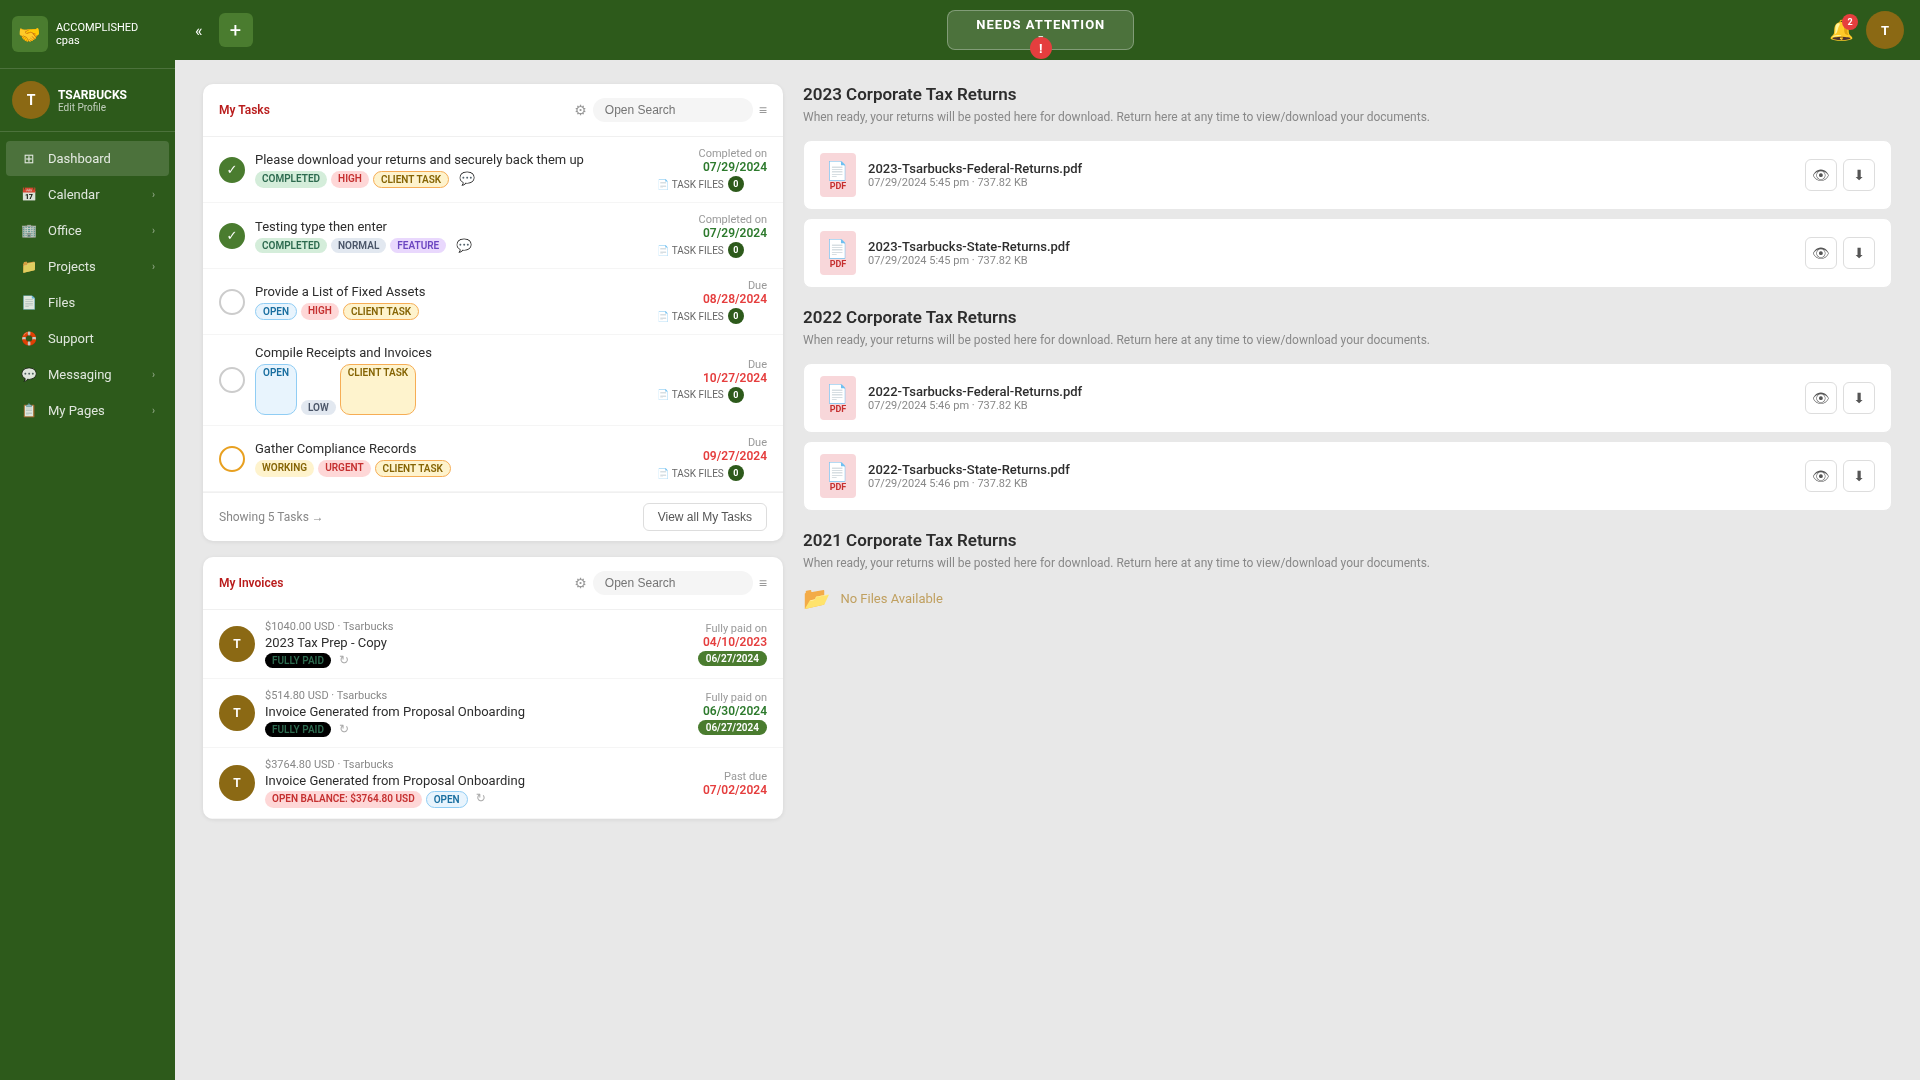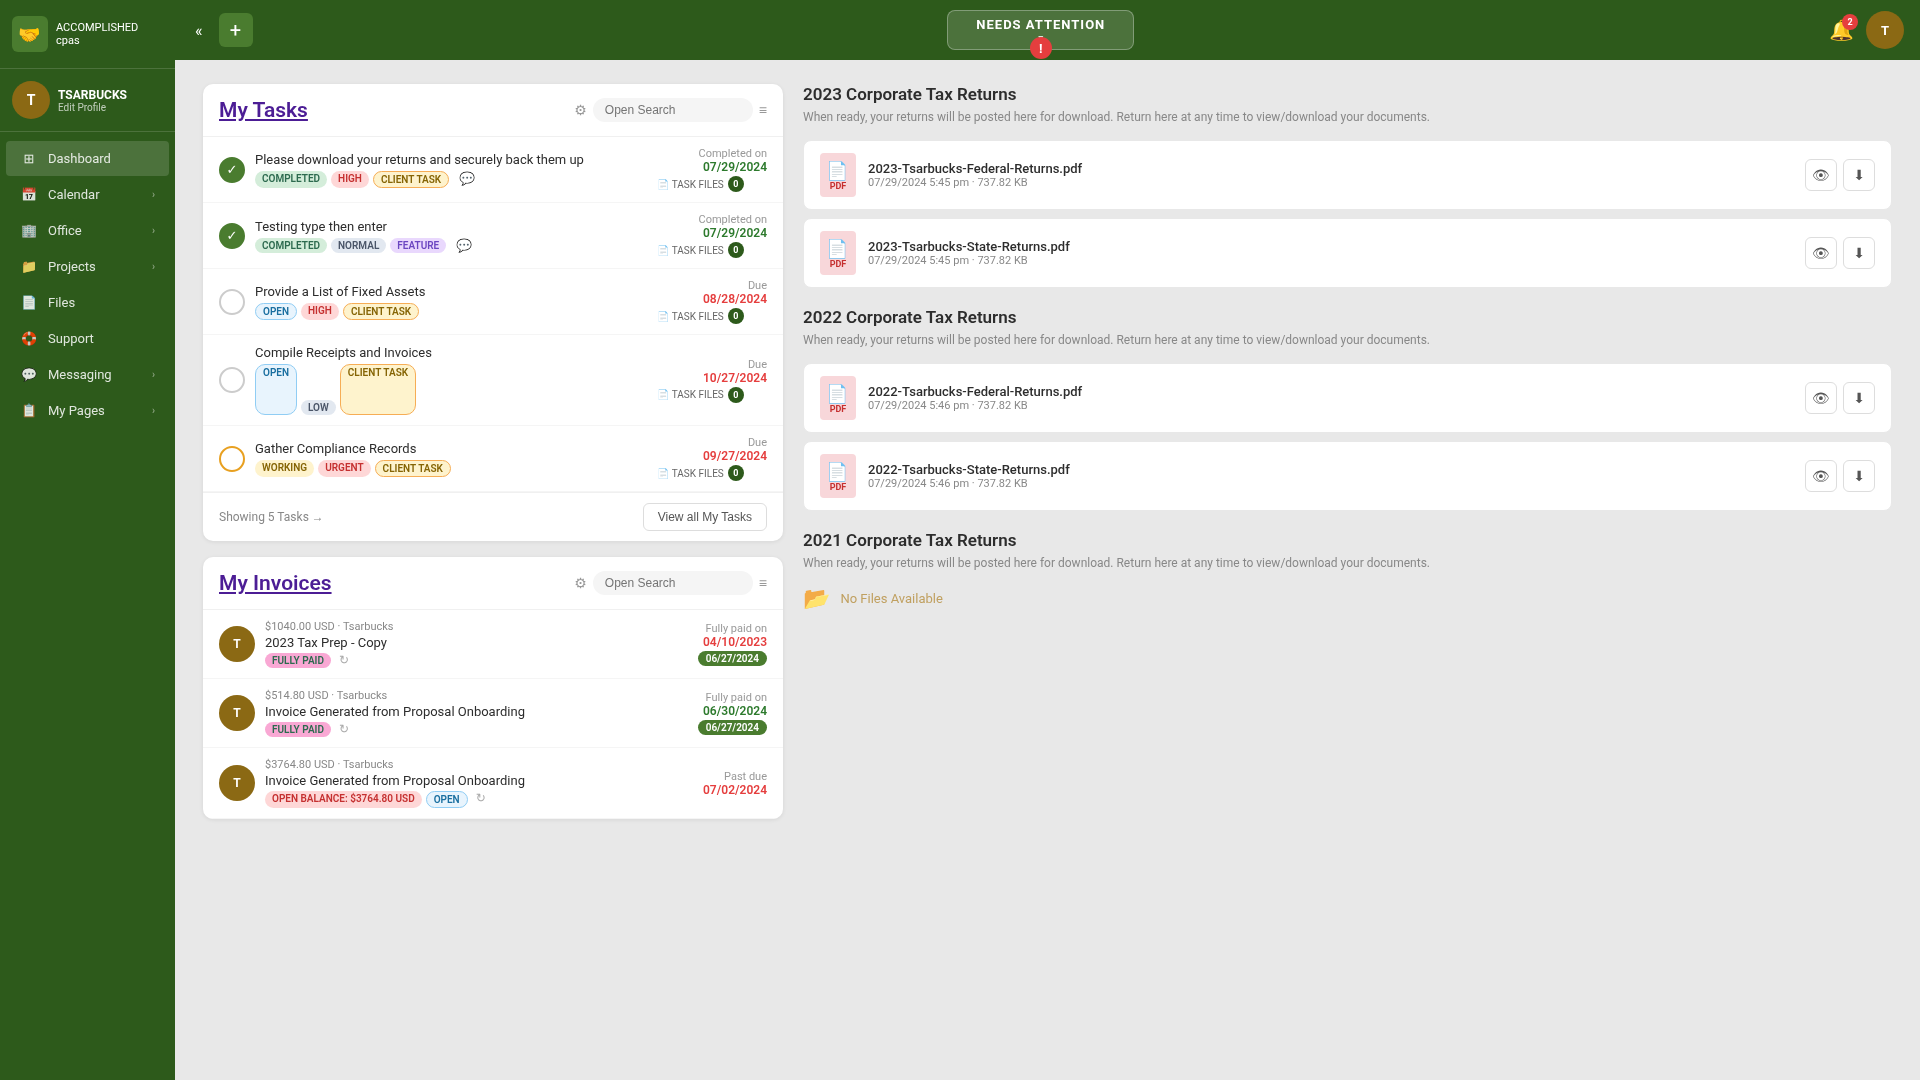--- a/index.html
+++ b/index.html
@@ -121,21 +121,21 @@
     .left-col { width: 580px; min-width: 580px; display: flex; flex-direction: column; gap: 16px; }
     .right-col { flex: 1; display: flex; flex-direction: column; gap: 11px; }
 
     
     .card {
       background: white; border-radius: 10px; box-shadow: 0 1px 4px rgba(0,0,0,0.08); overflow: hidden;
     }
     .card-header {
       padding: 14px 16px; display: flex; align-items: center; gap: 10px; border-bottom: 1px solid #f0f0f0;
     }
-    .card-title { font-size: 21px; font-weight: 600; color: #4c1d95; flex: 1; text-decoration: underline; }
+    .card-title { font-size: 12px; font-weight: 600; color: #b91c1c; flex: 1; }
     .search-area { display: flex; align-items: center; gap: 6px; }
     .search-input {
       border: none; background: #f5f5f5; border-radius: 20px; padding: 5px 12px;
       font-size: 12px; color: #999; width: 160px; outline: none;
     }
     .filter-icon { color: #999; font-size: 14px; cursor: pointer; }
 
     
     .task-row {
       padding: 10px 16px; display: flex; align-items: center; gap: 10px;
@@ -181,21 +181,21 @@
 
     
     .invoice-row {
       padding: 10px 16px; display: flex; align-items: center; gap: 10px; border-bottom: 1px solid #f5f5f5;
     }
     .invoice-avatar { width: 36px; height: 36px; border-radius: 50%; background: #8B6914; display: flex; align-items: center; justify-content: center; color: white; font-size: 12px; font-weight: 700; flex-shrink: 0; }
     .invoice-info { flex: 1; }
     .invoice-header { font-size: 11px; color: #888; margin-bottom: 2px; }
     .invoice-name { font-size: 13px; color: #2d2d2d; margin-bottom: 3px; }
     .invoice-tags { display: flex; gap: 4px; }
-    .tag-fully-paid { background: #f9a8d4; color: #2d6a4f; }
+    .tag-fully-paid { background: #000000; color: #2d6a4f; }
     .tag-open-balance { background: #fed7d7; color: #c53030; }
     .tag-open-inv { background: #e8f4fd; color: #1a6fa0; border: 1px solid #90cdf4; }
     .invoice-meta { text-align: right; font-size: 11px; color: #999; flex-shrink: 0; }
     .invoice-date-green { color: #2d7a2d; font-weight: 600; font-size: 12px; }
     .invoice-date-red { color: #e53e3e; font-weight: 600; font-size: 12px; }
     .invoice-date-green-badge {
       background: #4a7c2f; color: white; border-radius: 10px; padding: 2px 8px;
       font-size: 10px; font-weight: 600; margin-top: 2px; display: inline-block;
     }
     .refresh-icon { color: #aaa; font-size: 12px; margin-left: 4px; cursor: pointer; }

